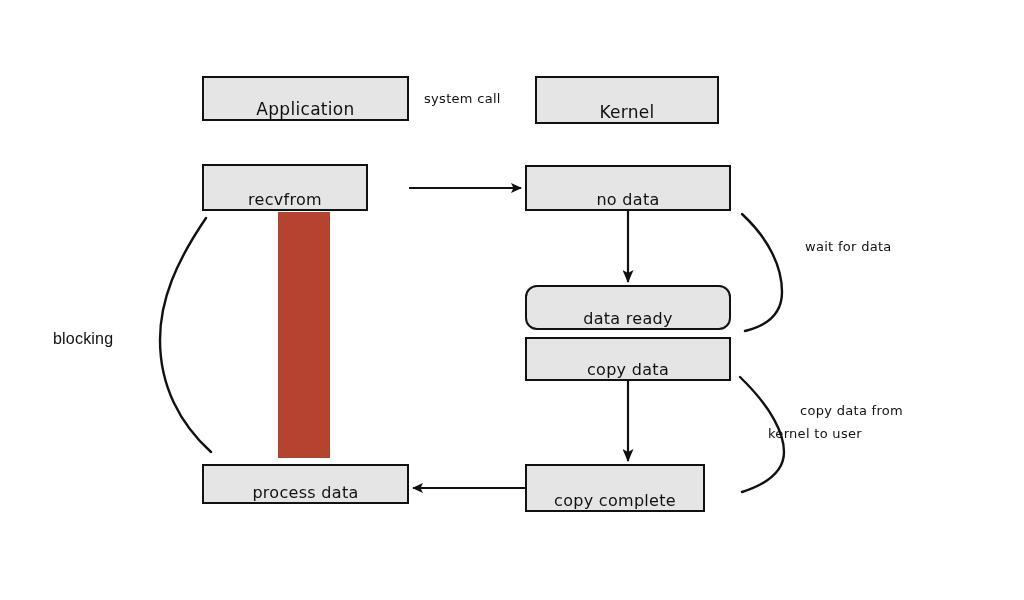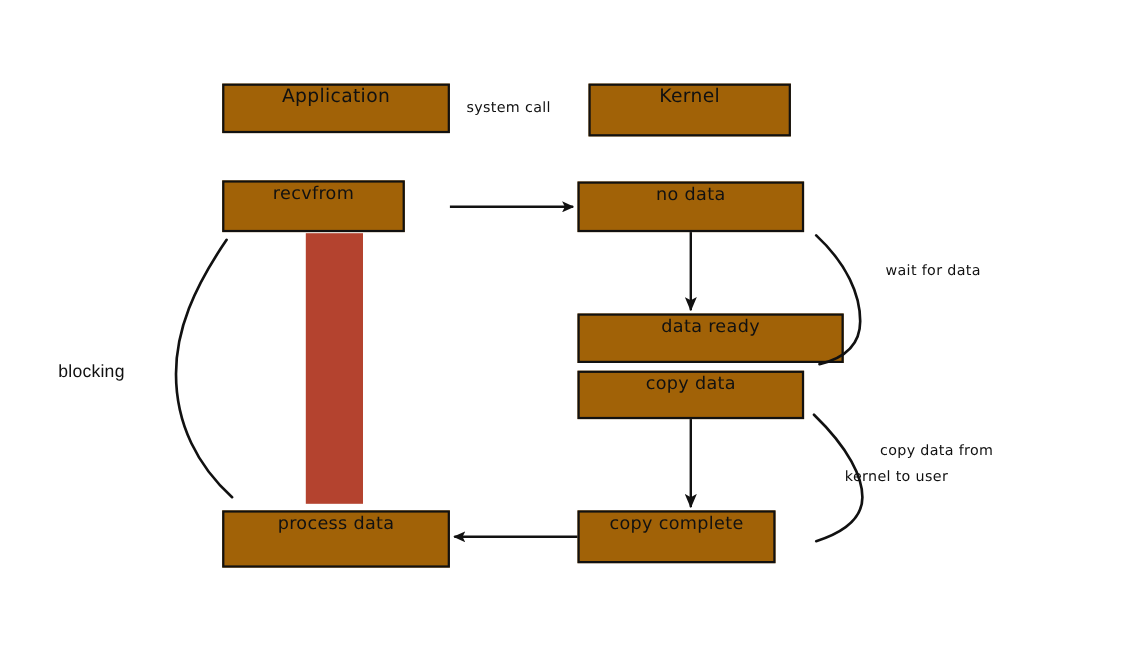--- a/index.html
+++ b/index.html
@@ -25,23 +25,23 @@
     left: 0;
     top: 0;
     width: 1024px;
     height: 600px;
     pointer-events: none;
   }
   .node {
     position: absolute;
     box-sizing: border-box;
     border: 2px solid #111111;
-    background: #a16207;
+    background: #e5e5e5;
     display: flex;
-    align-items: flex-start;
+    align-items: flex-end;
     justify-content: center;
     color: #111111;
     font-family: "DejaVu Sans", sans-serif;
     font-size: 16px;
     letter-spacing: 0.3px;
     white-space: nowrap;
   }
   .node-title {
     font-size: 17px;
   }
@@ -78,29 +78,29 @@
   <div class="node node-title" style="left:535px; top:76px; width:184px; height:48px;">
     <span>Kernel</span>
   </div>
 
   <div class="redbar" style="left:278px; top:212px; width:52px; height:246px;"></div>
 
   <div class="node" style="left:202px; top:164px; width:166px; height:47px;">
     <span>recvfrom</span>
   </div>
 
-  <div class="node" style="left:202px; top:464px; width:207px; height:52px;">
+  <div class="node" style="left:202px; top:464px; width:207px; height:40px;">
     <span>process data</span>
   </div>
 
   <div class="node" style="left:525px; top:165px; width:206px; height:46px;">
     <span>no data</span>
   </div>
 
-  <div class="node" style="left:525px; top:285px; width:242px; height:45px;">
+  <div class="node" style="left:525px; top:285px; width:206px; height:45px;border-radius:12px;">
     <span>data ready</span>
   </div>
 
   <div class="node" style="left:525px; top:337px; width:206px; height:44px;">
     <span>copy data</span>
   </div>
 
   <div class="node" style="left:525px; top:464px; width:180px; height:48px;">
     <span>copy complete</span>
   </div>

